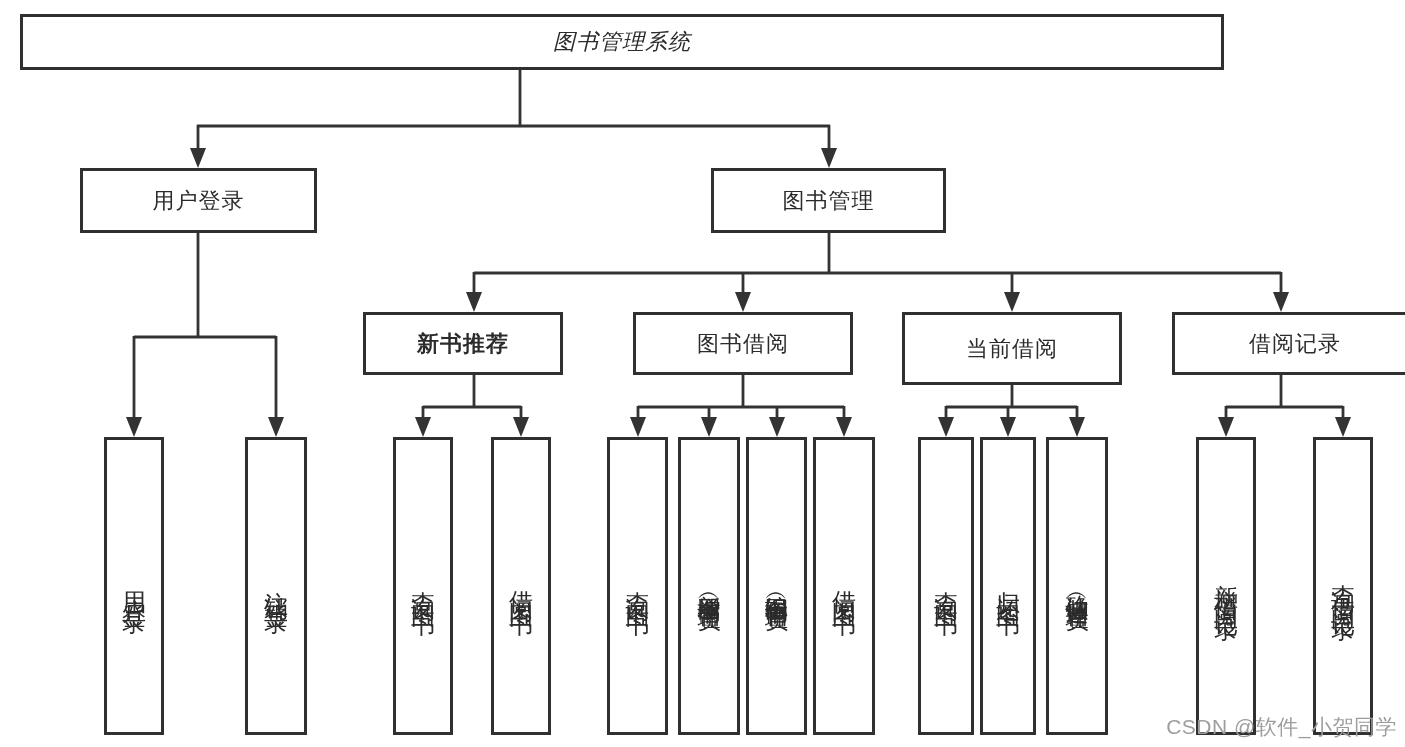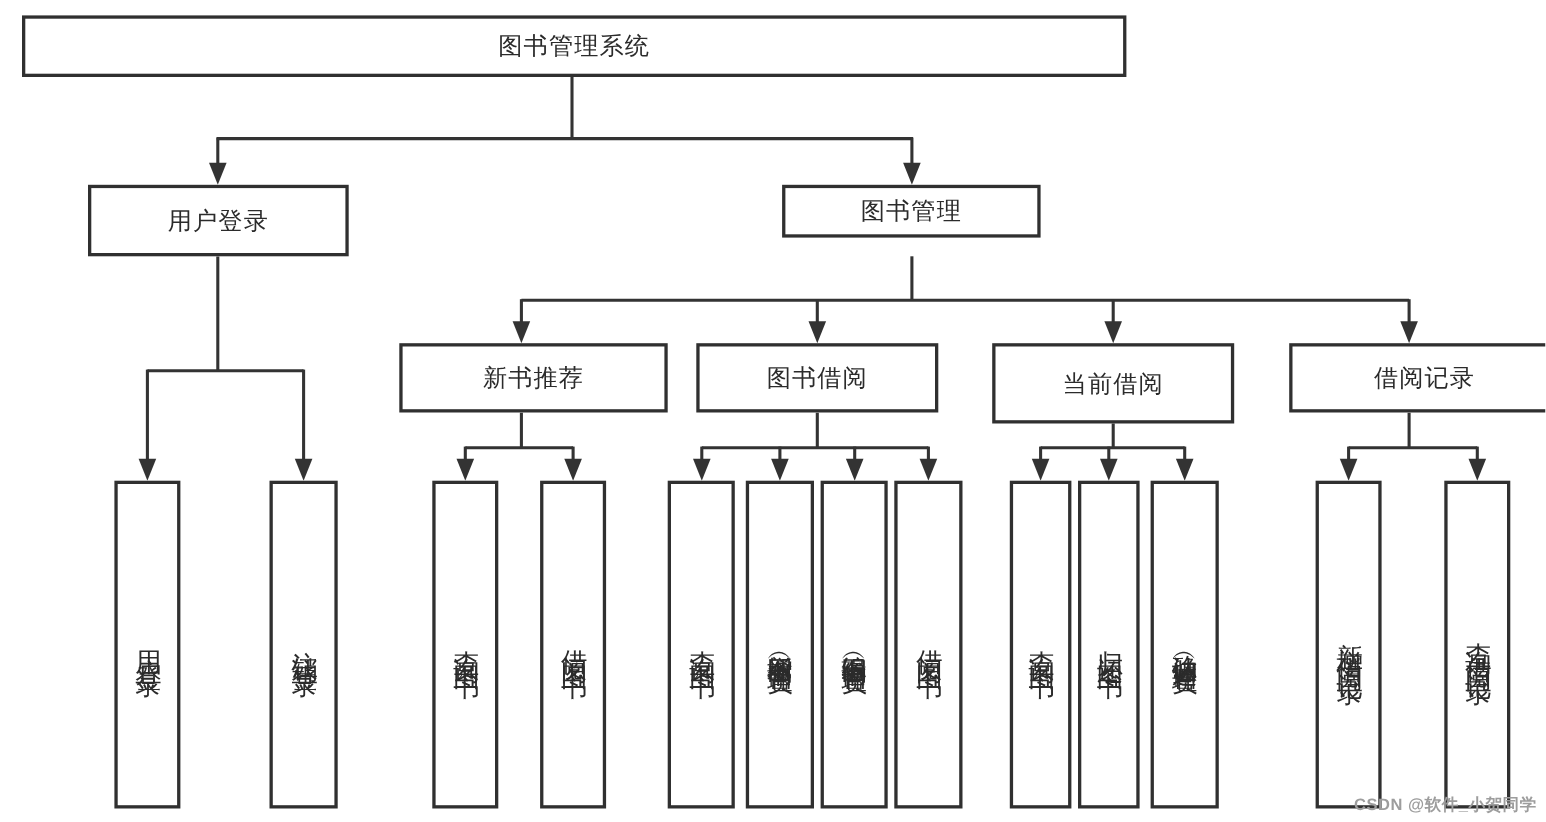--- a/index.html
+++ b/index.html
@@ -46,26 +46,25 @@
     letter-spacing: 7px;
   }
   .node.v.long {
     font-size: 23px;
     letter-spacing: 2px;
   }
   #watermark {
     position: absolute;
     right: 8px;
     bottom: 6px;
-    font-size: 15px;
+    font-size: 21px;
     letter-spacing: 0.5px;
     color: #9d9d9d;
     z-index: 10;
     white-space: nowrap;
-    font-weight: bold;
   }
 </style>
 </head>
 <body>
 
 <div id="stage">
   <svg id="connector-layer" viewBox="0 0 1405 747" xmlns="http://www.w3.org/2000/svg">
       <line x1="520" y1="70" x2="520" y2="126" stroke="#333333" stroke-width="2.8"></line>
       <line x1="197" y1="126" x2="830" y2="126" stroke="#333333" stroke-width="2.8"></line>
       <line x1="198" y1="233" x2="198" y2="337" stroke="#333333" stroke-width="2.8"></line>
@@ -113,24 +112,24 @@
       <line x1="1008" y1="406" x2="1008" y2="425" stroke="#333333" stroke-width="2.8"></line>
       <polygon points="1008,437 1000,417 1016,417" fill="#333333"></polygon>
       <line x1="1077" y1="406" x2="1077" y2="425" stroke="#333333" stroke-width="2.8"></line>
       <polygon points="1077,437 1069,417 1085,417" fill="#333333"></polygon>
       <line x1="1226" y1="406" x2="1226" y2="425" stroke="#333333" stroke-width="2.8"></line>
       <polygon points="1226,437 1218,417 1234,417" fill="#333333"></polygon>
       <line x1="1343" y1="406" x2="1343" y2="425" stroke="#333333" stroke-width="2.8"></line>
       <polygon points="1343,437 1335,417 1351,417" fill="#333333"></polygon>
     </svg>
   <div id="watermark">CSDN @软件_小贺同学</div>
-<div class="node h" style="left: 20px; top: 14px; width: 1004px; height: 56px;">图书管理系统</div>
+<div class="node h" style="left: 20px; top: 14px; width: 1204px; height: 56px; font-style: italic;">图书管理系统</div>
     <div class="node h" style="left: 80px; top: 168px; width: 237px; height: 65px;">用户登录</div>
-    <div class="node h" style="left: 711px; top: 168px; width: 235px; height: 48px;">图书管理</div>
-    <div class="node h" style="left: 363px; top: 312px; width: 244px; height: 63px;">新书推荐</div>
+    <div class="node h" style="left: 711px; top: 168px; width: 235px; height: 65px;">图书管理</div>
+    <div class="node h" style="left: 363px; top: 312px; width: 200px; height: 63px; font-weight: bold;">新书推荐</div>
     <div class="node h" style="left: 633px; top: 312px; width: 220px; height: 63px; text-align: center;">图书借阅</div>
     <div class="node h" style="left: 902px; top: 312px; width: 220px; height: 73px;">当前借阅</div>
     <div class="node h" style="left: 1172px; top: 312px; width: 246px; height: 63px; text-align: right;">借阅记录</div>
     <div class="node v" style="left: 104px; top: 437px; width: 60px; height: 298px;">用户登录</div>
     <div class="node v" style="left: 245px; top: 437px; width: 62px; height: 298px;">注销登录</div>
     <div class="node v" style="left: 393px; top: 437px; width: 60px; height: 298px;">查询图书</div>
     <div class="node v" style="left: 491px; top: 437px; width: 60px; height: 298px;">借阅图书</div>
     <div class="node v" style="left: 607px; top: 437px; width: 61px; height: 298px;">查询图书</div>
     <div class="node v long" style="left: 678px; top: 437px; width: 62px; height: 298px;">新增图书（管理员）</div>
     <div class="node v long" style="left: 746px; top: 437px; width: 61px; height: 298px;">编辑图书（管理员）</div>

